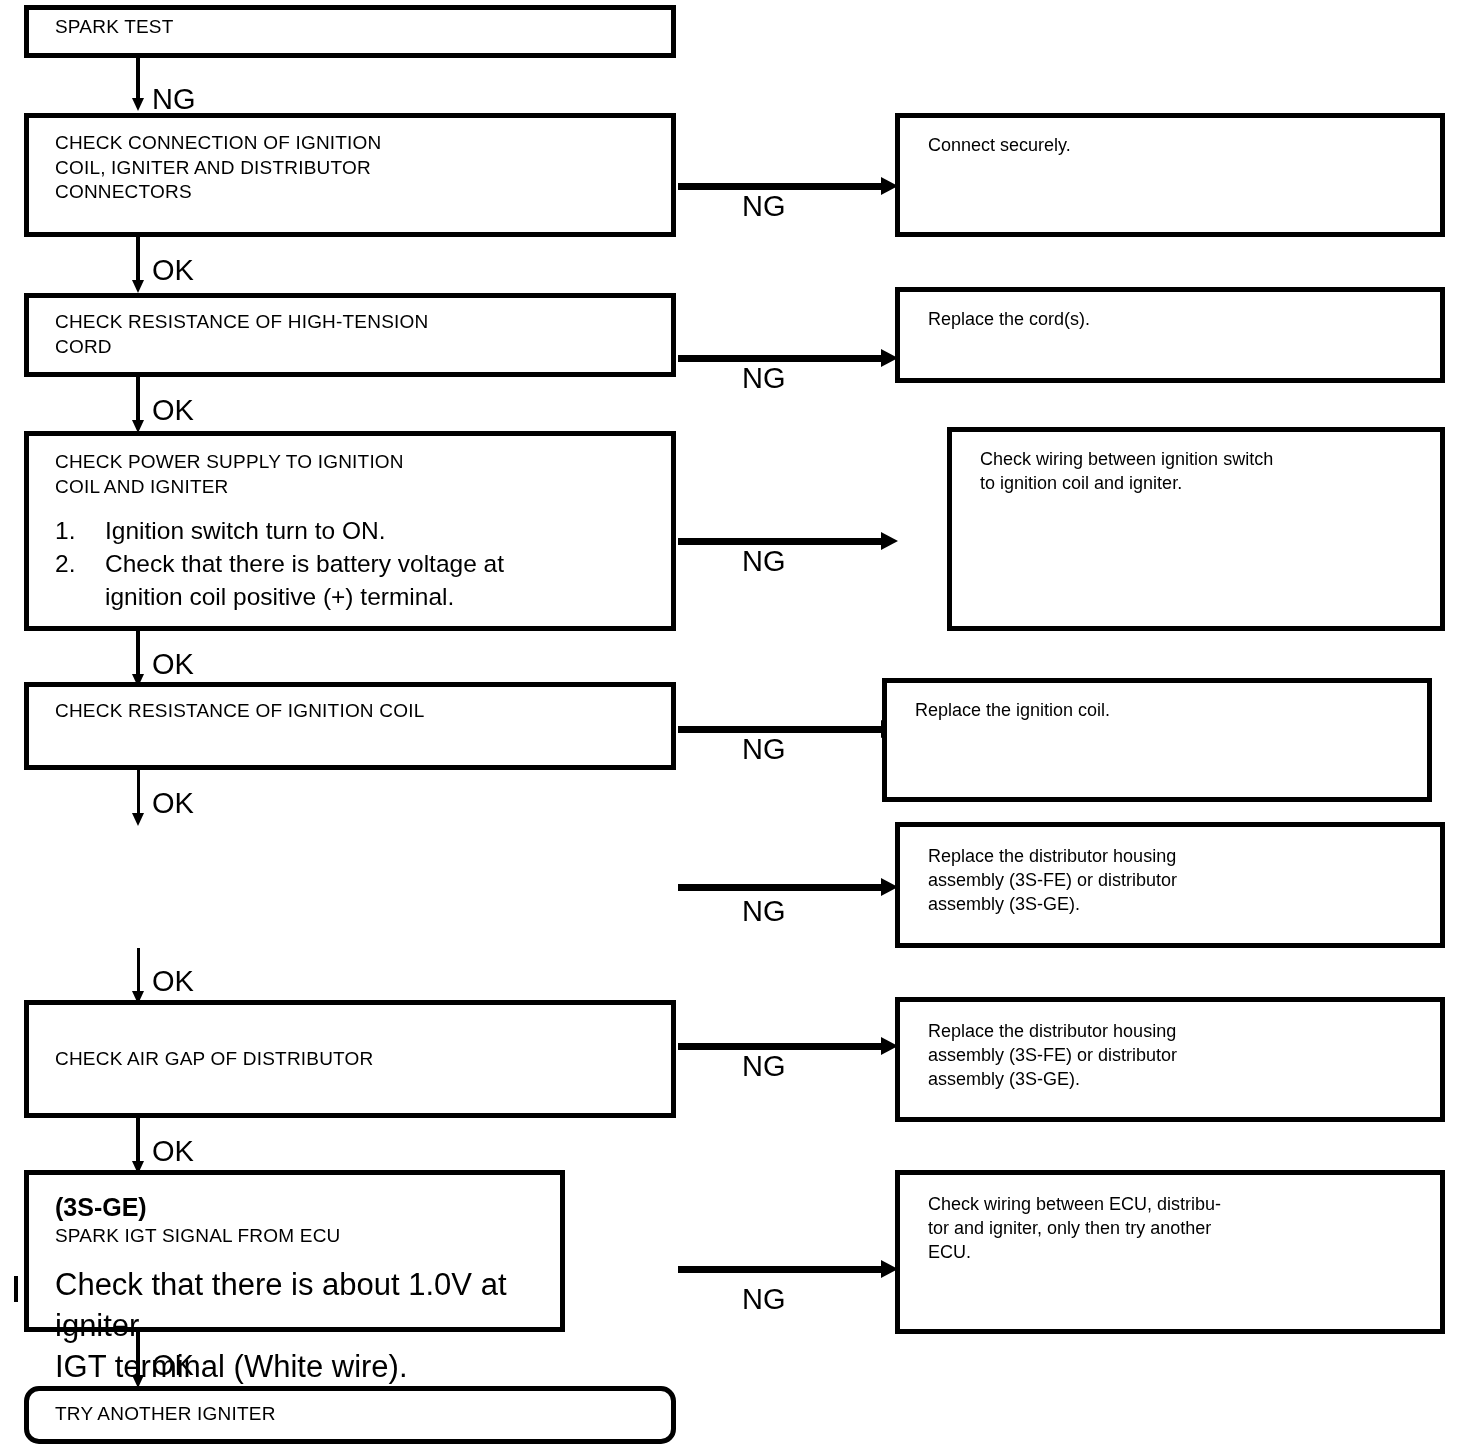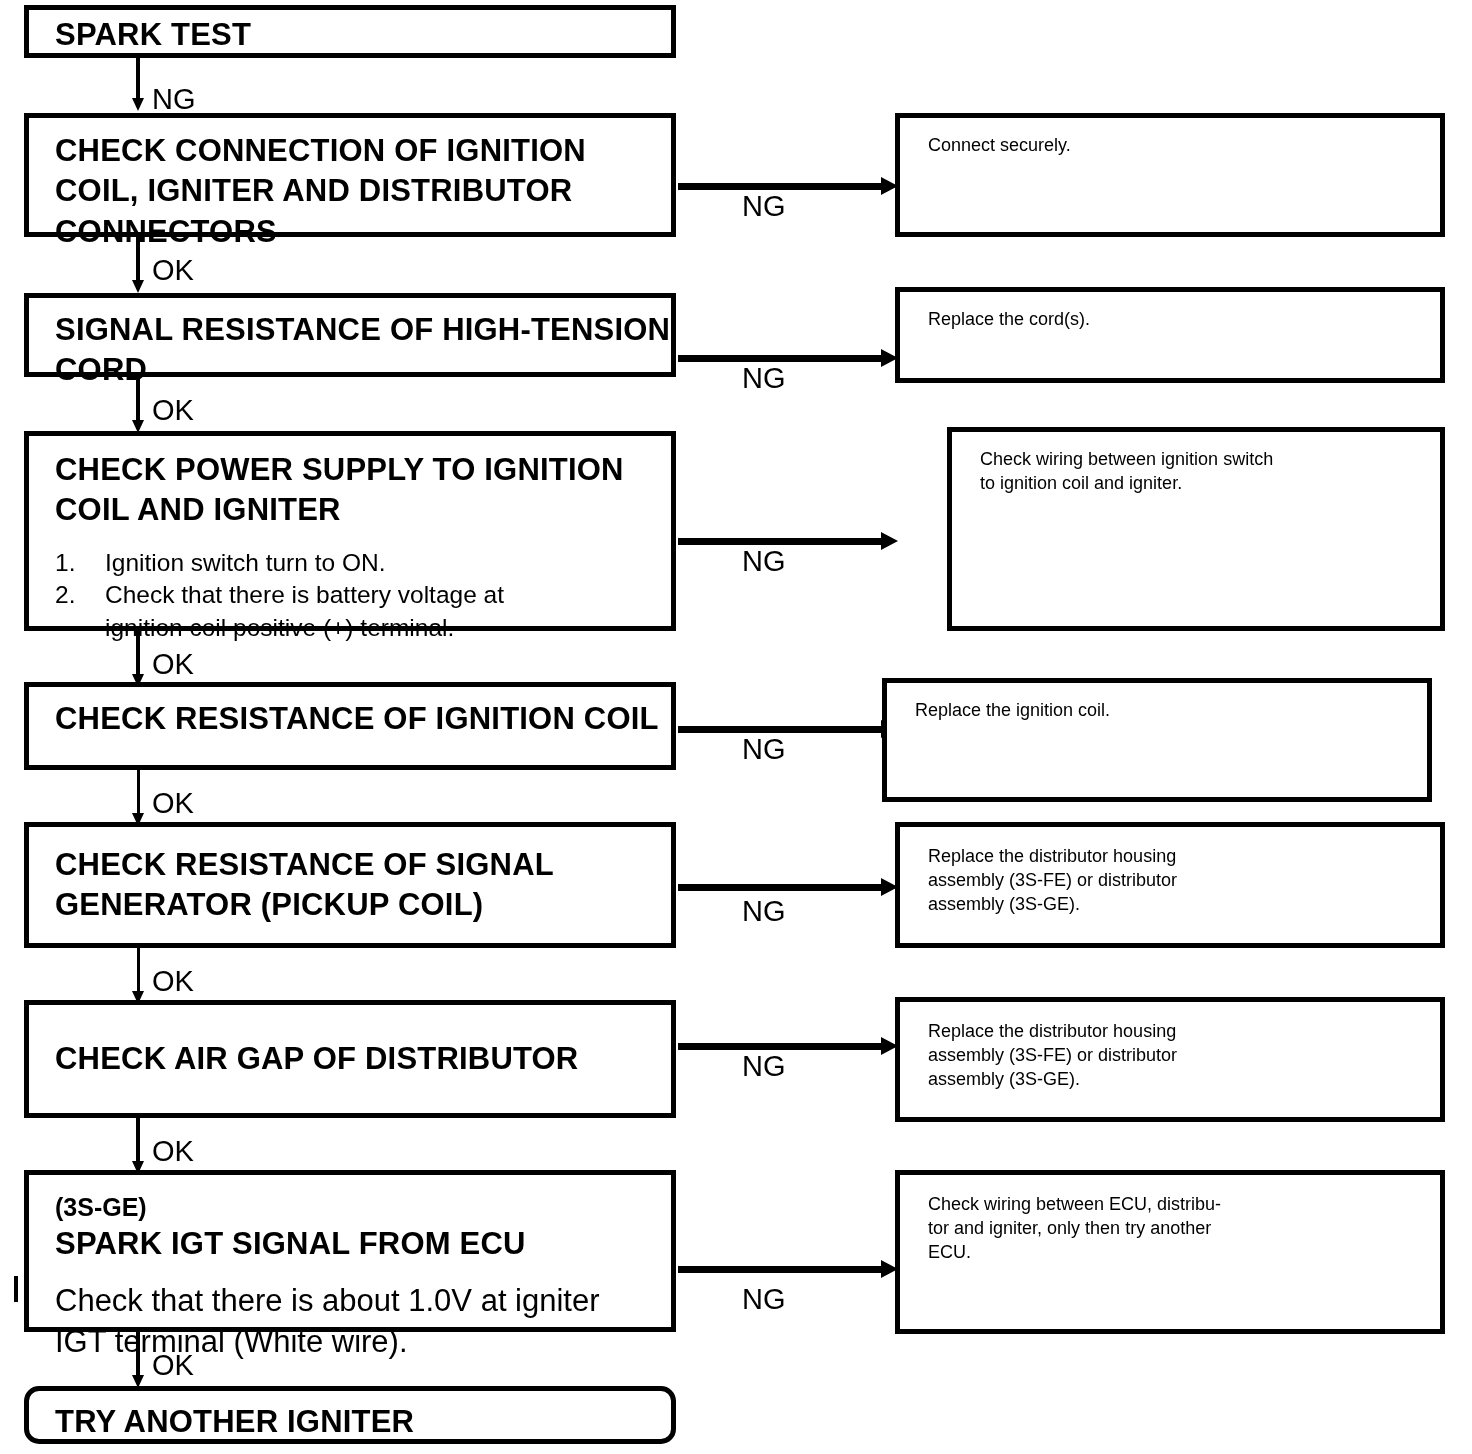--- a/index.html
+++ b/index.html
@@ -25,22 +25,22 @@
     box-sizing: border-box;
     padding: 10px 0 0 26px;
   }
   .node.mid {
     display: flex;
     flex-direction: column;
     justify-content: center;
     padding-top: 0;
   }
   .title {
-    font-weight: bold;
-    font-size: 31px;
+    font-weight: normal;
+    font-size: 19px;
     line-height: 1.30;
     letter-spacing: 0.2px;
     white-space: pre-line;
   }
   .subtitle {
     font-weight: bold;
     font-size: 25px;
     line-height: 1.30;
     white-space: pre-line;
   }
@@ -141,21 +141,21 @@
 
   <div class="result" style="left:895px; top:113px; width:550px; height:124px;">
     <div class="body-text">Connect securely.</div>
   </div>
 
   <div class="vline" style="left:136px; top:237px; height:48px;"></div>
   <div class="arrowhead-down" style="left:132px; top:280px;"></div>
   <div class="edge-label" style="left:152px; top:256px;">OK</div>
 
   <div class="node" style="left:24px; top:293px; width:652px; height:84px; padding-top:12px;">
-    <div class="title">SIGNAL RESISTANCE OF HIGH-TENSION
+    <div class="title">CHECK RESISTANCE OF HIGH-TENSION
 CORD</div>
   </div>
 
   <div class="hline" style="left:678px; top:355px; width:205px;"></div>
   <div class="arrowhead-right" style="left:881px; top:349px;"></div>
   <div class="edge-label" style="left:742px; top:364px;">NG</div>
 
   <div class="result" style="left:895px; top:287px; width:550px; height:96px;">
     <div class="body-text">Replace the cord(s).</div>
   </div>
@@ -202,24 +202,20 @@
   <div class="edge-label" style="left:742px; top:735px;">NG</div>
 
   <div class="result" style="left:882px; top:678px; width:550px; height:124px;">
     <div class="body-text">Replace the ignition coil.</div>
   </div>
 
   <div class="vline thin" style="left:137px; top:770px; height:48px;"></div>
   <div class="arrowhead-down" style="left:132px; top:813px;"></div>
   <div class="edge-label" style="left:152px; top:789px;">OK</div>
 
-  <div class="node mid" style="left:24px; top:822px; width:652px; height:126px; padding-left:26px;">
-    <div class="title">CHECK RESISTANCE OF SIGNAL
-GENERATOR (PICKUP COIL)</div>
-  </div>
 
   <div class="hline" style="left:678px; top:884px; width:205px;"></div>
   <div class="arrowhead-right" style="left:881px; top:878px;"></div>
   <div class="edge-label" style="left:742px; top:897px;">NG</div>
 
   <div class="result" style="left:895px; top:822px; width:550px; height:126px; padding-top:18px;">
     <div class="body-text">Replace the distributor housing
 assembly (3S-FE) or distributor
 assembly (3S-GE).</div>
   </div>
@@ -239,21 +235,21 @@
   <div class="result" style="left:895px; top:997px; width:550px; height:125px; padding-top:18px;">
     <div class="body-text">Replace the distributor housing
 assembly (3S-FE) or distributor
 assembly (3S-GE).</div>
   </div>
 
   <div class="vline" style="left:136px; top:1118px; height:48px;"></div>
   <div class="arrowhead-down" style="left:132px; top:1161px;"></div>
   <div class="edge-label" style="left:152px; top:1137px;">OK</div>
 
-  <div class="node" style="left:24px; top:1170px; width:652px; height:162px; padding-top:16px;">
+  <div class="node" style="left:24px; top:1170px; width:541px; height:162px; padding-top:16px;">
     <div class="subtitle">(3S-GE)</div>
     <div class="title">SPARK IGT SIGNAL FROM ECU</div>
     <div class="body-text" style="margin-top:17px;">Check that there is about 1.0V at igniter
 IGT terminal (White wire).</div>
   </div>
 
   <div class="hline" style="left:678px; top:1266px; width:205px;"></div>
   <div class="arrowhead-right" style="left:881px; top:1260px;"></div>
   <div class="edge-label" style="left:742px; top:1285px;">NG</div>
 

